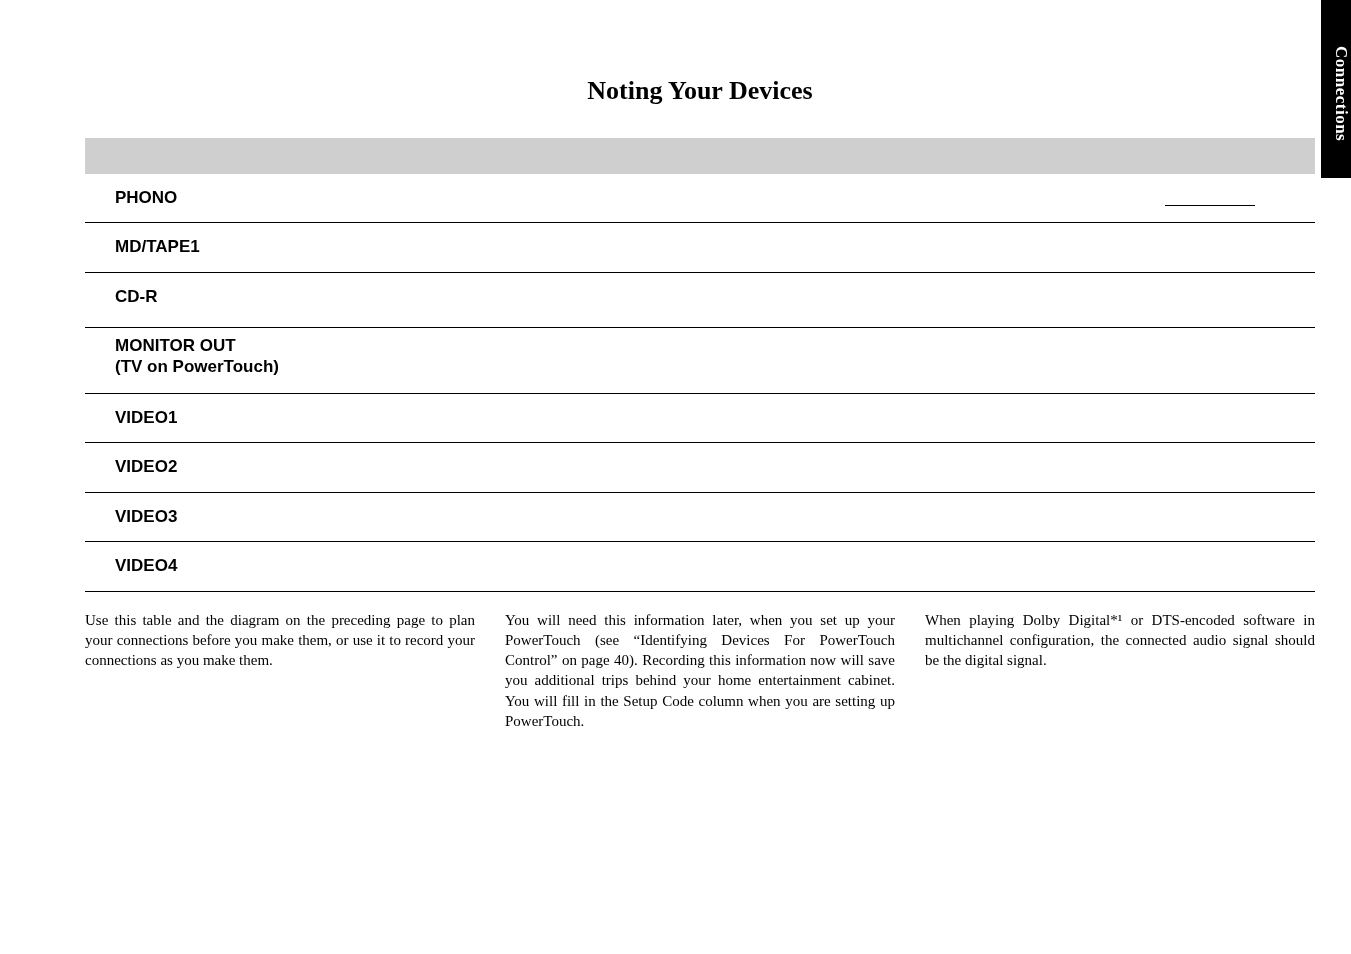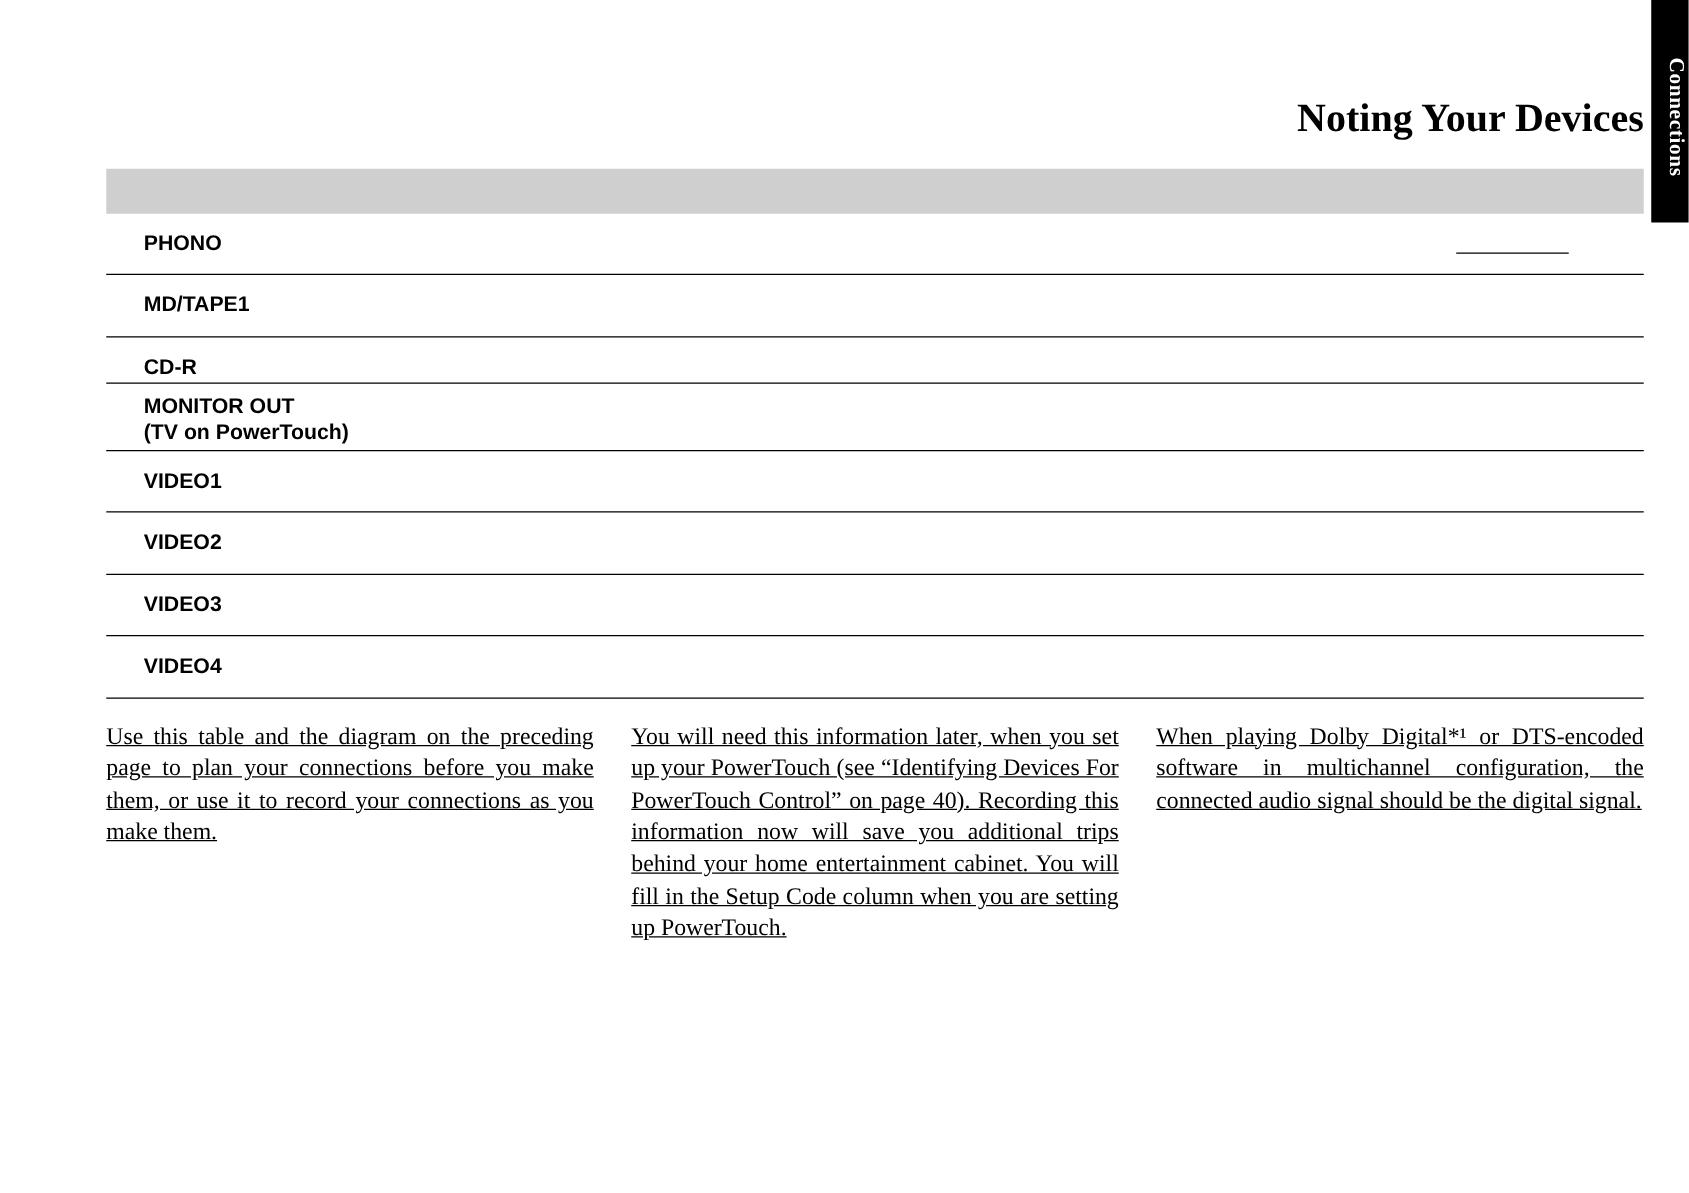--- a/index.html
+++ b/index.html
@@ -17,24 +17,24 @@
     margin-left: 85px;
     padding-top: 58px;
   }
   .chapter {
     font-family: "Times New Roman", Times, serif;
     font-size: 17px;
   }
   .title {
     font-family: "Times New Roman", Times, serif;
     font-weight: bold;
-    font-size: 32px;
-    text-align: right;
+    font-size: 26px;
+    text-align: center;
     margin-top: 18px;
-    margin-bottom: 22px;
+    margin-bottom: 32px;
   }
   .side-tab {
     position: absolute;
     top: 0;
     right: -36px;
     width: 30px;
     height: 178px;
     background: #000;
     color: #fff;
     writing-mode: vertical-rl;
@@ -71,23 +71,22 @@
     width: 90px;
     border-bottom: 1.5px solid #000;
     align-self: flex-end;
     margin-bottom: 2px;
   }
   .columns {
     display: flex;
     gap: 30px;
     margin-top: 18px;
     font-family: "Times New Roman", Times, serif;
-    font-size: 19px;
+    font-size: 15px;
     line-height: 1.35;
-    text-decoration: underline;
   }
   .col {
     flex: 1;
   }
   .col p {
     margin: 0;
     text-align: justify;
   }
 </style>
 </head>
@@ -106,25 +105,25 @@
     <span class="row-label">PHONO</span>
     <span class="fill-line"></span>
   </div>
 
 
   <div class="row">
     <span class="row-label">MD/TAPE1</span>
   </div>
 
 
-  <div class="row" style="padding-bottom:2px;">
+  <div class="row" style="padding-bottom:20px;">
     <span class="row-label">CD-R</span>
   </div>
 
-  <div class="row" style="padding-top:8px; padding-bottom:4px;">
+  <div class="row" style="padding-top:8px; padding-bottom:16px;">
     <span class="row-label">
       <span>MONITOR OUT</span><br>
       <span>(TV on PowerTouch)</span>
     </span>
   </div>
 
   <div class="row">
     <span class="row-label">VIDEO1</span>
   </div>
 

